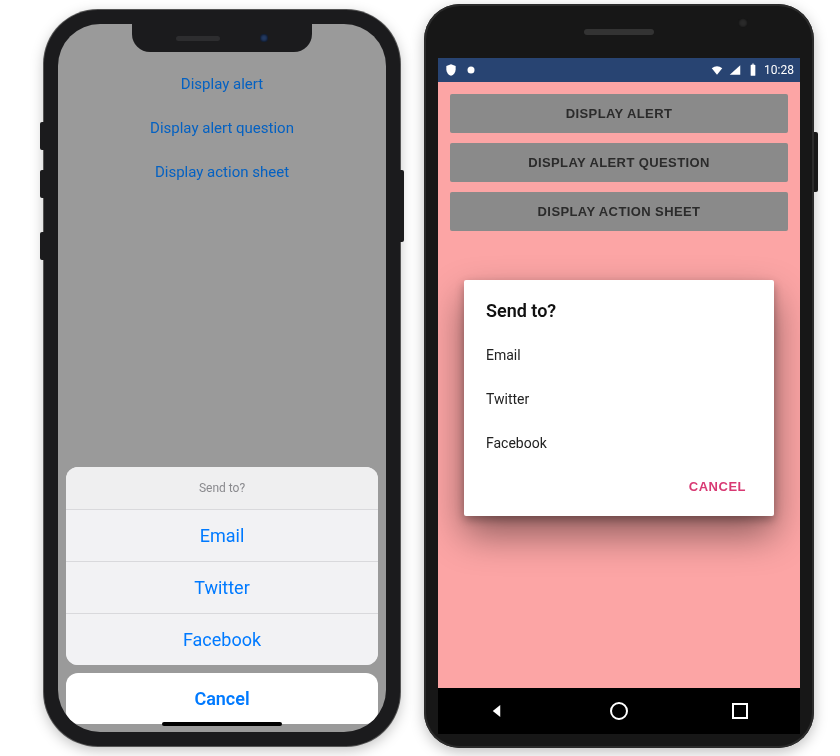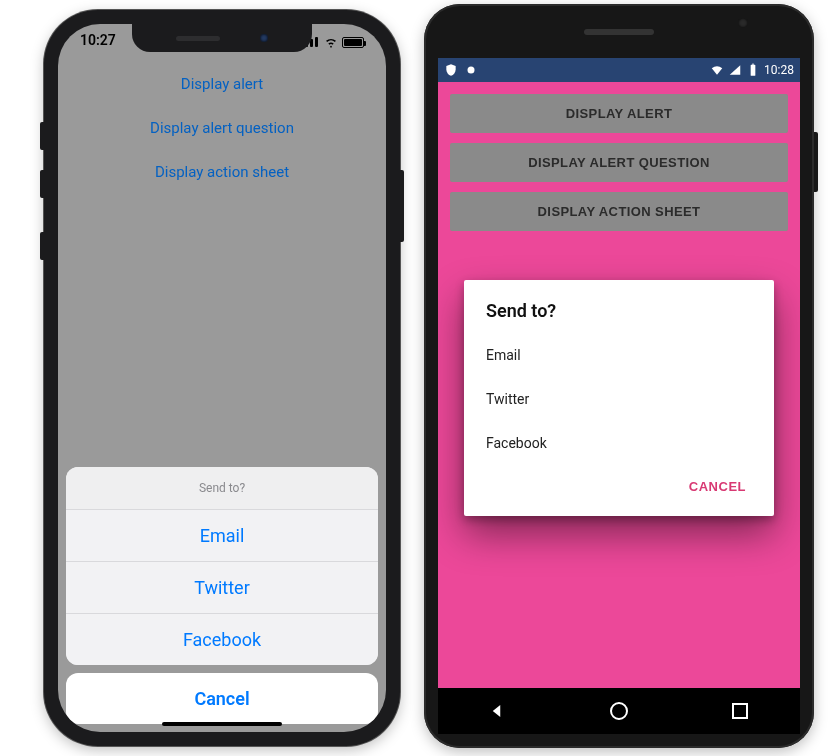--- a/index.html
+++ b/index.html
@@ -170,21 +170,21 @@
   .android-speaker{
     display:inline-block; width:70px; height:6px; background:#333; border-radius:3px;
   }
   .android-camera{
     position:absolute; top:14px; right:66px;
     width:10px; height:10px; border-radius:50%;
     background:#2a2a2a; box-shadow:inset 0 0 3px #000;
   }
   .android-screen{
     width:100%; height:100%;
-    background:#ec4899;
+    background:#fca5a5;
     position:relative;
     overflow:hidden;
   }
   .android-statusbar{
     height:24px; background:#284472;
     display:flex; align-items:center; justify-content:space-between;
     padding:0 6px;
     color:#fff; font-size:12px;
   }
   .android-statusbar .left{display:flex;align-items:center;gap:6px;}
@@ -258,39 +258,20 @@
 </head>
 <body>
 
 <div class="iphone-frame">
   <div class="iphone-screen">
     <div class="iphone-notch">
       <span class="notch-speaker"></span>
       <span class="notch-cam"></span>
     </div>
 
-    <div class="ios-status">
-      <span>10:27</span>
-      <span class="right">
-        <span class="ios-signal-dots">
-            <span></span>
-            <span></span>
-            <span></span>
-            <span></span>
-          </span>
-        <span class="ios-wifi">
-          <svg viewBox="0 0 24 24">
-              <path fill="#000" d="M12 18.5a1.5 1.5 0 110 3 1.5 1.5 0 010-3zm-4.6-3.8a7 7 0 019.2 0l-1.8 1.9a4.4 4.4 0 00-5.6 0zM3.5 10a13 13 0 0117 0l-1.9 1.9a10.4 10.4 0 00-13.2 0z"></path>
-            </svg>
-        </span>
-        <span class="ios-batt">
-            <span class="ios-batt-fill"></span>
-          </span>
-      </span>
-    </div>
 
     <div class="ios-content">
       <a class="ios-link">Display alert</a>
       <a class="ios-link">Display alert question</a>
       <a class="ios-link">Display action sheet</a>
     </div>
 
     <div class="ios-sheet-backdrop"></div>
 
     <div class="ios-action-sheet">

